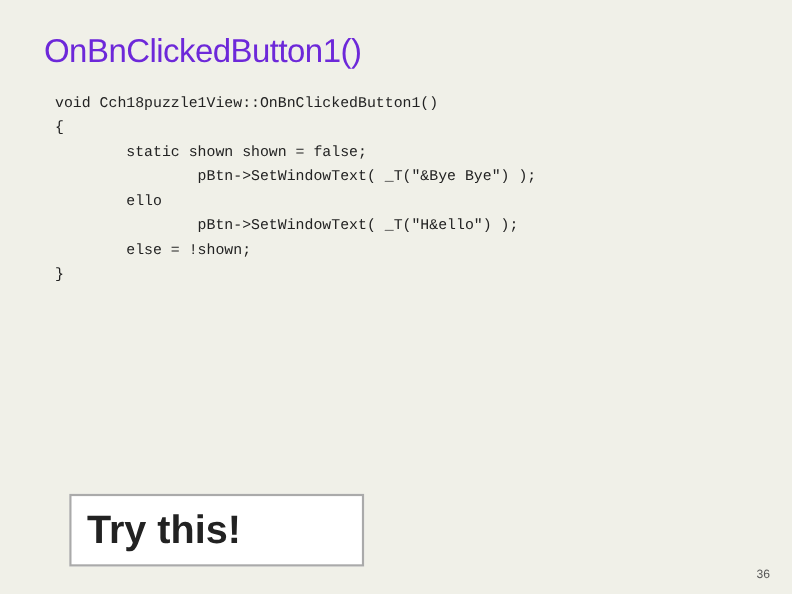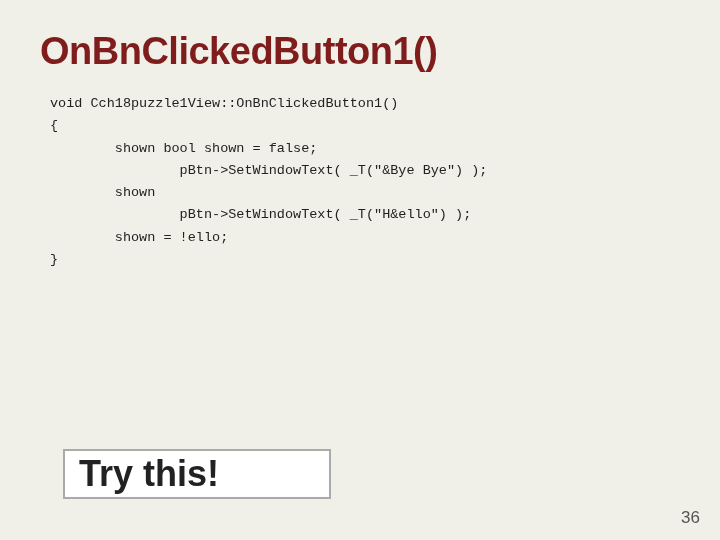--- a/index.html
+++ b/index.html
@@ -15,23 +15,23 @@
 
     .slide {
       width: 720px;
       height: 540px;
       background: #f0f0e8;
       padding: 30px 40px 20px 40px;
       position: relative;
     }
 
     .title {
-      font-size: 38px;
-      font-weight: bold;
-      color: #7f1d1d;
+      font-size: 30px;
+      font-weight: normal;
+      color: #6d28d9;
       margin-bottom: 20px;
       letter-spacing: -0.5px;
     }
 
     .code-block {
       font-family: 'Courier New', Courier, monospace;
       font-size: 13.5px;
       color: #222;
       line-height: 1.65;
       margin-left: 10px;
@@ -39,59 +39,59 @@
 
     .code-block .line {
       white-space: pre;
     }
 
     .try-this-box {
       position: absolute;
       left: 63px;
       top: 449px;
       width: 268px;
-      height: 50px;
+      height: 66px;
       background: #ffffff;
       border: 2px solid #aaa;
       display: flex;
       align-items: center;
       justify-content: flex-start;
       padding-left: 14px;
     }
 
     .try-this-label {
       font-size: 36px;
       font-weight: bold;
       color: #222;
     }
 
     .slide-number {
       position: absolute;
       bottom: 12px;
       right: 20px;
-      font-size: 17px;
+      font-size: 11px;
       color: #555;
     }
   </style>
 </head>
 <body>
 
 <div class="slide">
 
   <div class="title">OnBnClickedButton1()</div>
 
   <div class="code-block">
     <div class="line">void Cch18puzzle1View::OnBnClickedButton1()</div>
     <div class="line">{</div>
-    <div class="line">        shown bool shown = false;</div>
+    <div class="line">        static shown shown = false;</div>
     <div class="line"></div>
     <div class="line">                pBtn-&gt;SetWindowText( _T("&amp;Bye Bye") );</div>
-    <div class="line">        shown</div>
+    <div class="line">        ello</div>
     <div class="line">                pBtn-&gt;SetWindowText( _T("H&amp;ello") );</div>
-    <div class="line">        shown = !ello;</div>
+    <div class="line">        else = !shown;</div>
     <div class="line">}</div>
   </div>
 
   <div class="try-this-box">
     <span class="try-this-label">Try this!</span>
   </div>
 
   <div class="slide-number">36</div>
 
 </div>

